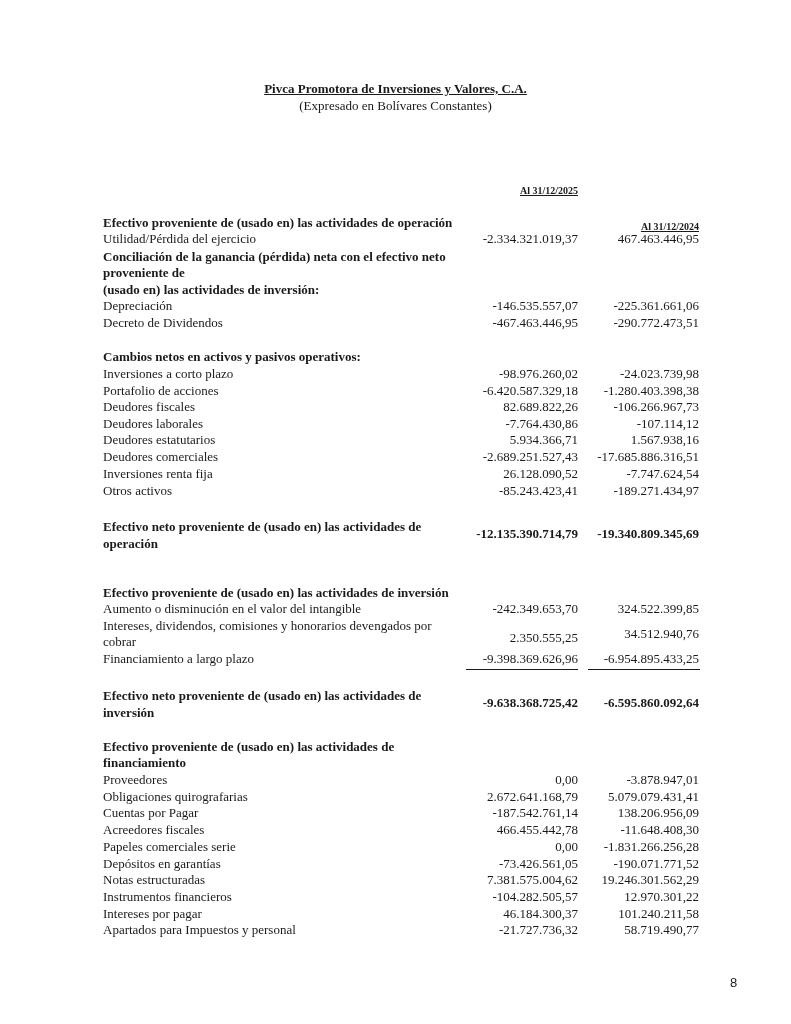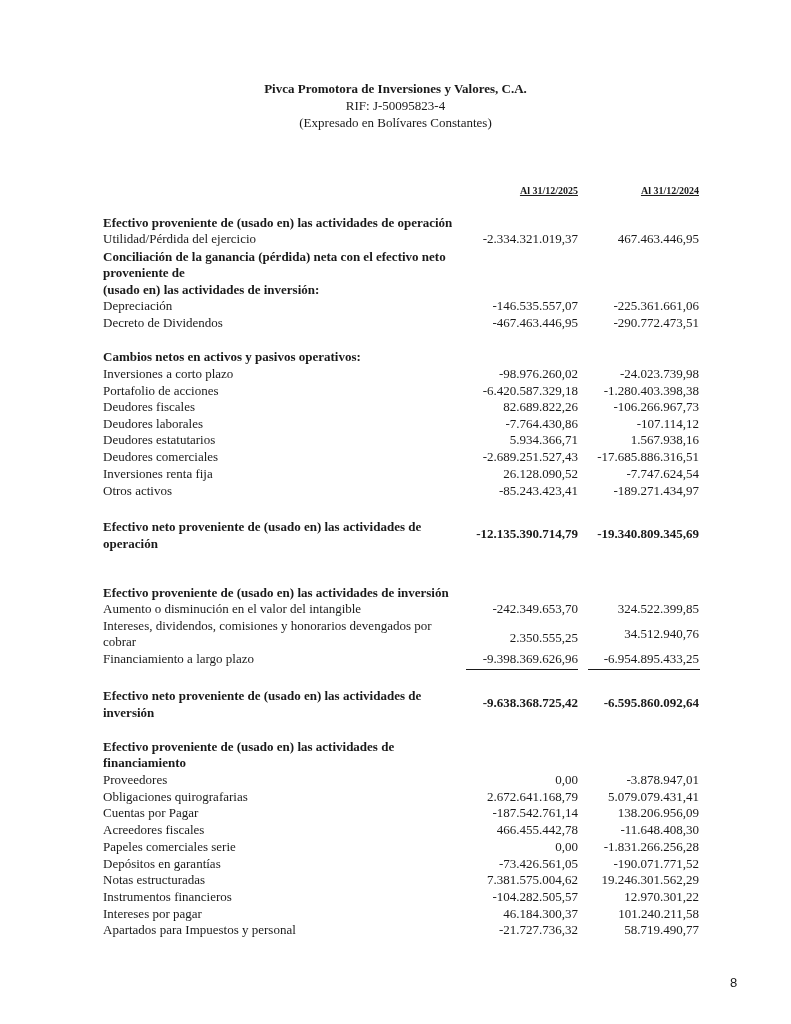--- a/index.html
+++ b/index.html
@@ -1,39 +1,38 @@
 <!DOCTYPE html>
 <html><head>
   <meta charset="utf-8">
   <style>
     html, body { margin:0; padding:0; background:#ffffff; }
     body { width:791px; height:1024px; position:relative; overflow:hidden;
            font-family:"Liberation Serif", "DejaVu Serif", serif; color:#1a1a1a; }
     .header { position:absolute; left:0; top:80px; width:791px; text-align:center; font-size:13px; line-height:17px; }
-    .header .b { font-weight:bold; }
+    .header .b { font-weight:bold;text-decoration:underline; }
     .colhdr { position:absolute; top:185px; font-weight:bold; font-size:10px; text-decoration:underline; text-align:right; }
     .row { position:absolute; left:103px; width:600px; font-size:13px; line-height:16.5px; }
     .row .lbl { position:absolute; left:0; top:0; width:350px; }
     .row .v1 { position:absolute; right:125px; top:0; text-align:right; white-space:nowrap; }
     .row .v2 { position:absolute; right:4px; top:0; text-align:center; white-space:nowrap; }
     .bold { font-weight:bold; }
     .uline { position:absolute; height:0; border-top:1.5px solid #1a1a1a; }
     .pagenum { position:absolute; left:730px; top:975px; font-family:"Liberation Sans", sans-serif; font-size:13px; }
   </style>
 </head>
 <body>
 
 <div class="header">
   <div class="b">Pivca Promotora de Inversiones y Valores, C.A.</div>
-  <div>RIF: J-50095823-4</div>
   <div>(Expresado en Bolívares Constantes)</div>
 </div>
 
 <div class="colhdr" style="left:475px;width:103px;">Al 31/12/2025</div>
-<div class="colhdr" style="left:595px;width:104px;">Al 31/12/2024</div>
+<div class="colhdr" style="left:595px;width:104px;margin-top:36px;">Al 31/12/2024</div>
 
 <div class="row bold" style="top:215px;">
   <span class="lbl" style="width:500px">Efectivo proveniente de (usado en) las actividades de operación</span>
 </div>
 <div class="row" style="top:231px;">
   <span class="lbl">Utilidad/Pérdida del ejercicio</span>
   <span class="v1">-2.334.321.019,37</span>
   <span class="v2">467.463.446,95</span>
 </div>
 <div class="row bold" style="top:249px;">

